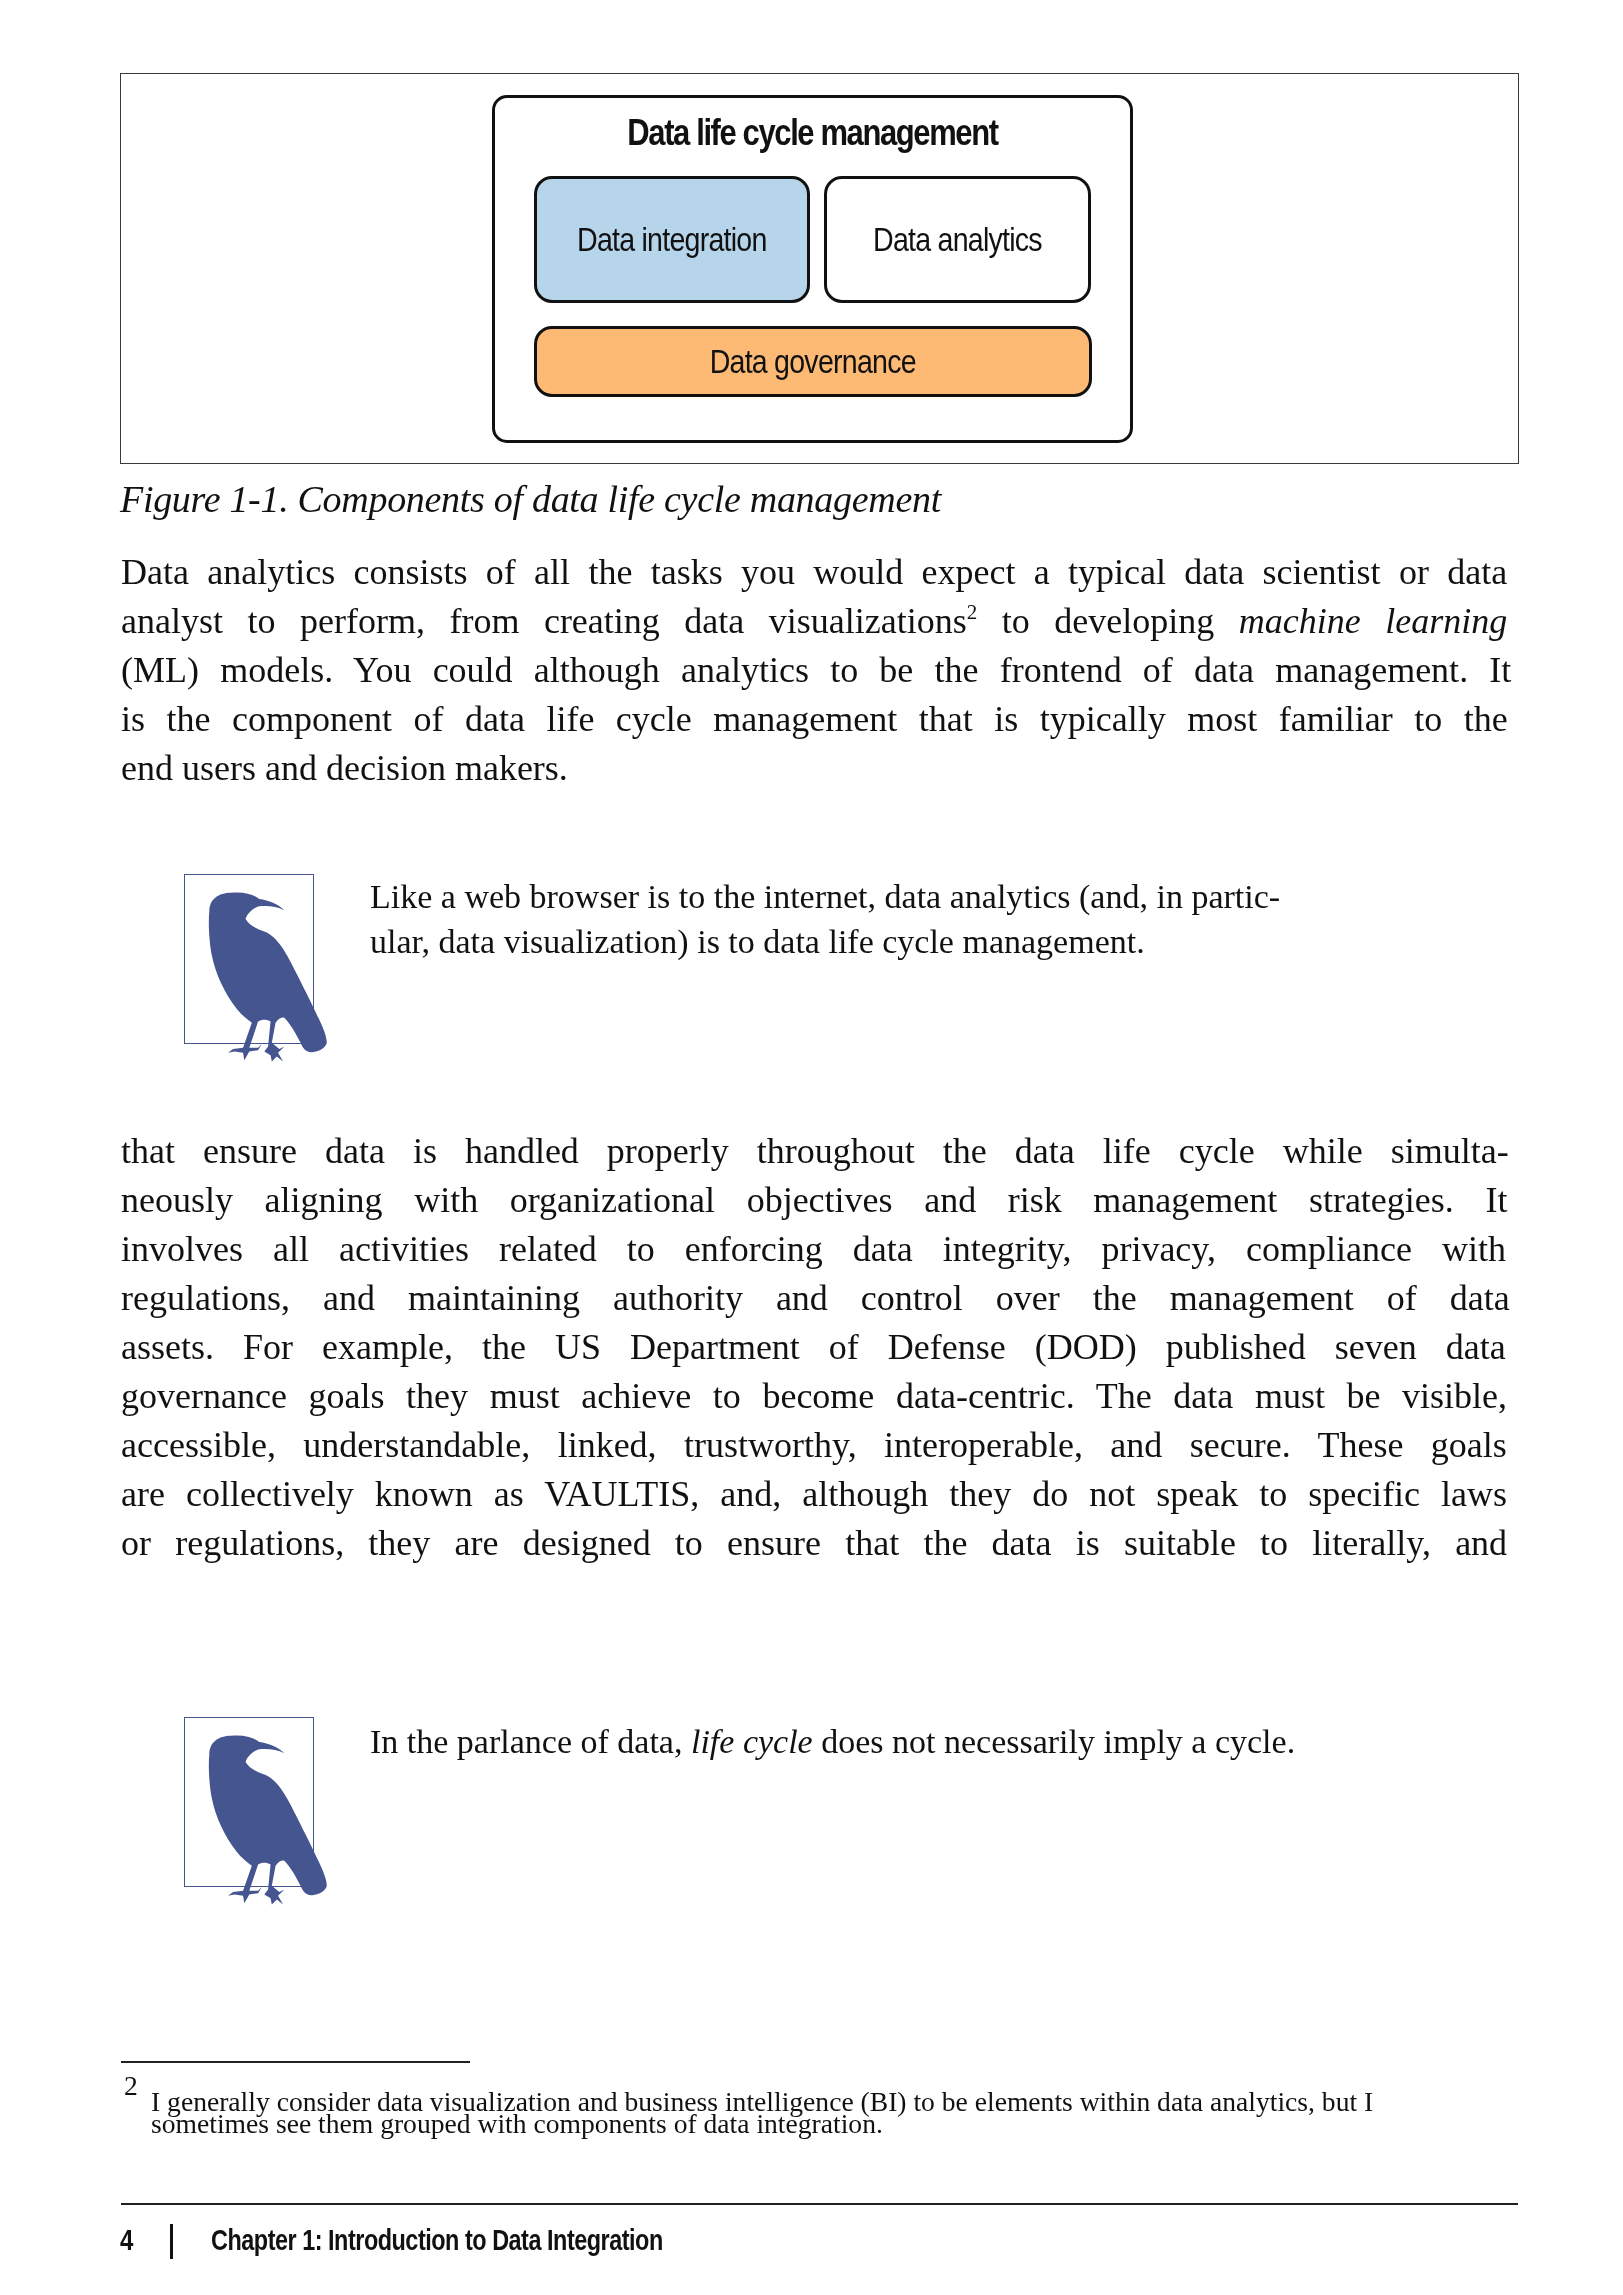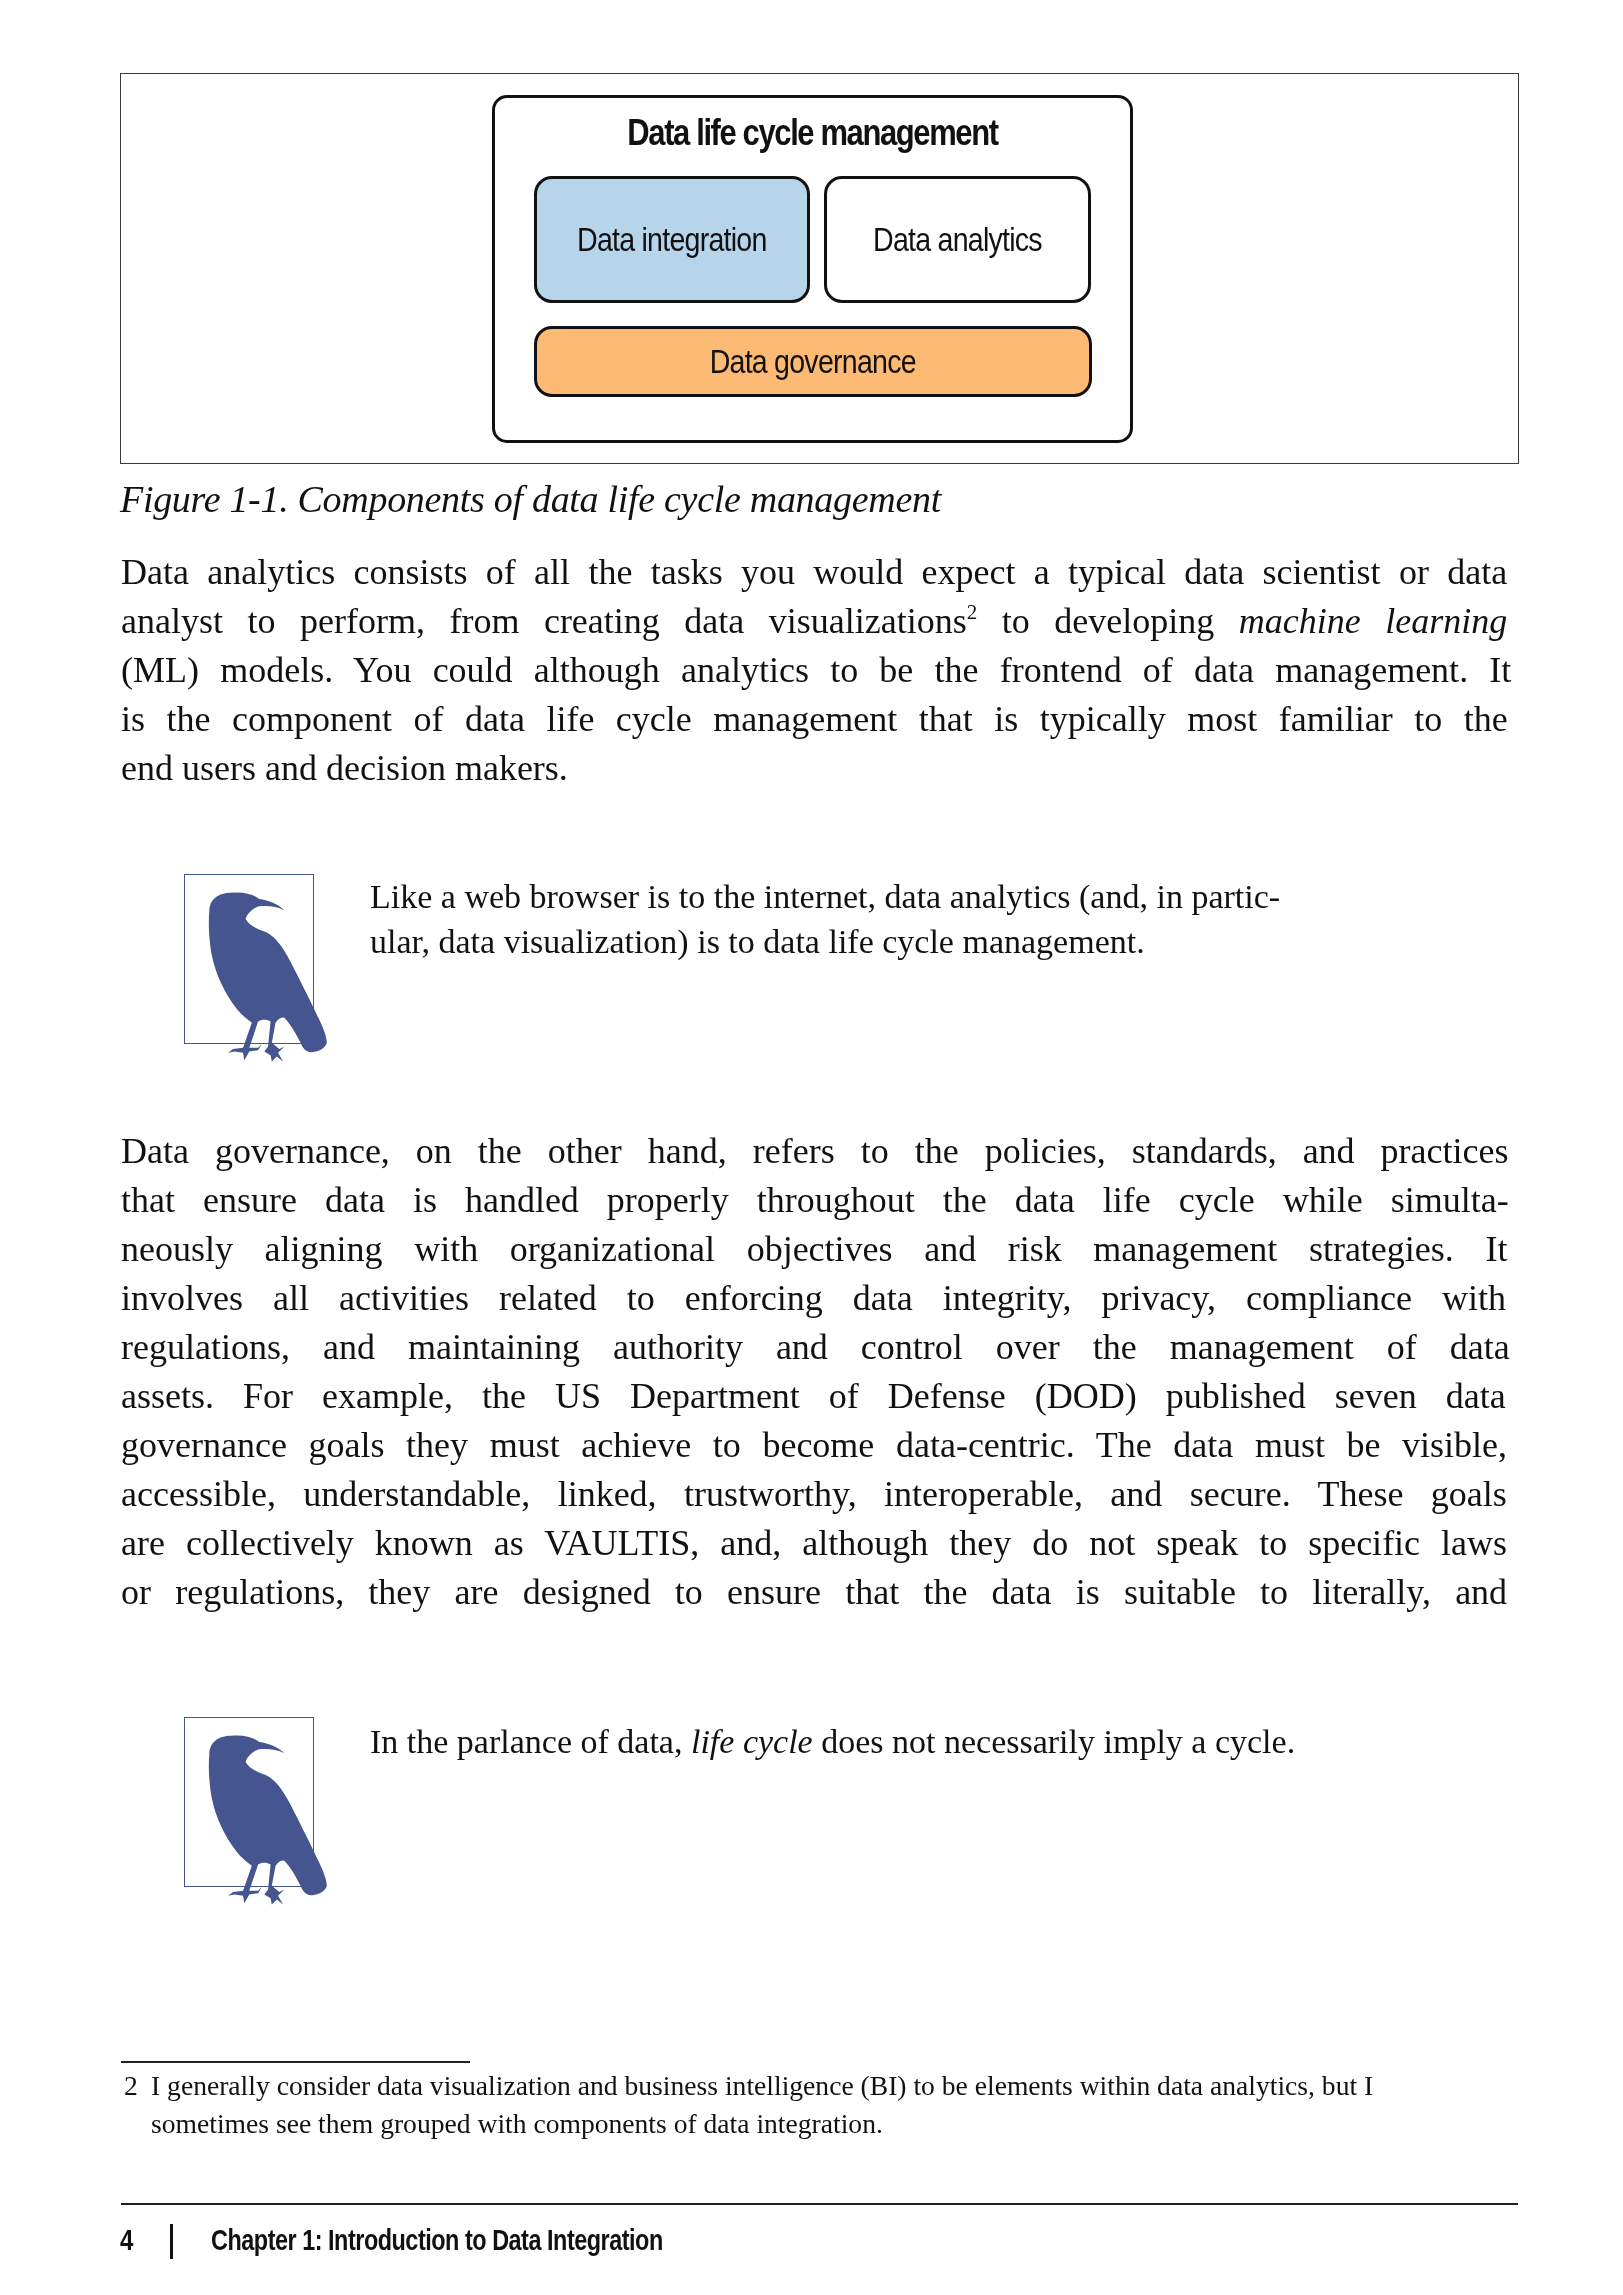--- a/index.html
+++ b/index.html
@@ -88,21 +88,20 @@
   <svg width="130" height="170" viewBox="0 0 207 272">
     <path fill="#45558f" d="M40 60 C40 40,55 30,75 30 C95 28,110 32,120 40 C135 42,150 48,160 58 C148 52,132 50,118 52 C108 56,100 64,98 72 C104 82,116 88,128 92 C150 100,165 130,180 160 C195 190,205 210,212 225 C222 245,228 260,228 270 C225 280,215 284,205 285 C196 286,190 280,186 270 C178 255,170 240,160 230 C155 228,150 232,146 238 L140 270 L152 280 L160 276 L150 286 L158 300 L148 292 L140 300 L138 290 L128 284 L134 276 L138 236 C132 232,124 232,118 236 L104 278 L118 278 L124 272 L118 282 L104 284 L96 298 L94 286 L80 284 L70 286 L78 280 L94 278 L108 238 C100 232,92 226,84 216 C64 190,50 160,44 130 C40 110,38 80,40 60 Z"></path>
   </svg>
 </div>
 <div class="abs note-text" style="top:874px;">
   <div class="line">Like a web browser is to the internet, data analytics (and, in partic-</div>
   <div class="line">ular, data visualization) is to data life cycle management.</div>
 </div>
 
 <div class="abs para" style="top:1127px;">
-  <div class="line" style="white-space: nowrap; display: block;"><span style="display: inline-block; white-space: nowrap; word-spacing: 17px;">Data governance, on the other hand, refers to the policies, standards, and practices</span></div>
   <div class="line" style="white-space: nowrap; display: block;"><span style="display: inline-block; white-space: nowrap; word-spacing: 19px;">that ensure data is handled properly throughout the data life cycle while simulta-</span></div>
   <div class="line" style="white-space: nowrap; display: block;"><span style="display: inline-block; white-space: nowrap; word-spacing: 22.6px;">neously aligning with organizational objectives and risk management strategies. It</span></div>
   <div class="line" style="white-space: nowrap; display: block;"><span style="display: inline-block; white-space: nowrap; word-spacing: 21px;">involves all activities related to enforcing data integrity, privacy, compliance with</span></div>
   <div class="line" style="white-space: nowrap; display: block;"><span style="display: inline-block; white-space: nowrap; word-spacing: 24px;">regulations, and maintaining authority and control over the management of data</span></div>
   <div class="line" style="white-space: nowrap; display: block;"><span style="display: inline-block; white-space: nowrap; word-spacing: 20px;">assets. For example, the US Department of Defense (DOD) published seven data</span></div>
   <div class="line" style="white-space: nowrap; display: block;"><span style="display: inline-block; white-space: nowrap; word-spacing: 12.6px;">governance goals they must achieve to become data-centric. The data must be visible,</span></div>
   <div class="line" style="white-space: nowrap; display: block;"><span style="display: inline-block; white-space: nowrap; word-spacing: 18.4px;">accessible, understandable, linked, trustworthy, interoperable, and secure. These goals</span></div>
   <div class="line" style="white-space: nowrap; display: block;"><span style="display: inline-block; white-space: nowrap; word-spacing: 12px;">are collectively known as VAULTIS, and, although they do not speak to specific laws</span></div>
   <div class="line" style="white-space: nowrap; display: block;"><span style="display: inline-block; white-space: nowrap; word-spacing: 15.2px;">or regulations, they are designed to ensure that the data is suitable to literally, and</span></div>
 </div>
@@ -113,21 +112,21 @@
     <path fill="#45558f" d="M40 60 C40 40,55 30,75 30 C95 28,110 32,120 40 C135 42,150 48,160 58 C148 52,132 50,118 52 C108 56,100 64,98 72 C104 82,116 88,128 92 C150 100,165 130,180 160 C195 190,205 210,212 225 C222 245,228 260,228 270 C225 280,215 284,205 285 C196 286,190 280,186 270 C178 255,170 240,160 230 C155 228,150 232,146 238 L140 270 L152 280 L160 276 L150 286 L158 300 L148 292 L140 300 L138 290 L128 284 L134 276 L138 236 C132 232,124 232,118 236 L104 278 L118 278 L124 272 L118 282 L104 284 L96 298 L94 286 L80 284 L70 286 L78 280 L94 278 L108 238 C100 232,92 226,84 216 C64 190,50 160,44 130 C40 110,38 80,40 60 Z"></path>
   </svg>
 </div>
 <div class="abs note-text" style="top:1719px;">
   <div class="line"><span>In the parlance of data, </span><em>life cycle</em><span> does not necessarily imply a cycle.</span></div>
 </div>
 
 <div class="abs fn-rule"></div>
 <div class="abs fn-block">
   <span class="fn-num">2</span>
-  <span class="fn-line" style="top:0;">I generally consider data visualization and business intelligence (BI) to be elements within data analytics, but I</span>
+  <span class="fn-line" style="top:16px;">I generally consider data visualization and business intelligence (BI) to be elements within data analytics, but I</span>
   <span class="fn-line" style="top:38px;">sometimes see them grouped with components of data integration.</span>
 </div>
 
 <div class="abs footer-rule"></div>
 <div class="abs footer">
   <span class="pg">4</span>
   <span class="sep"></span>
   <span class="chap">Chapter 1: Introduction to Data Integration</span>
 </div>
 

